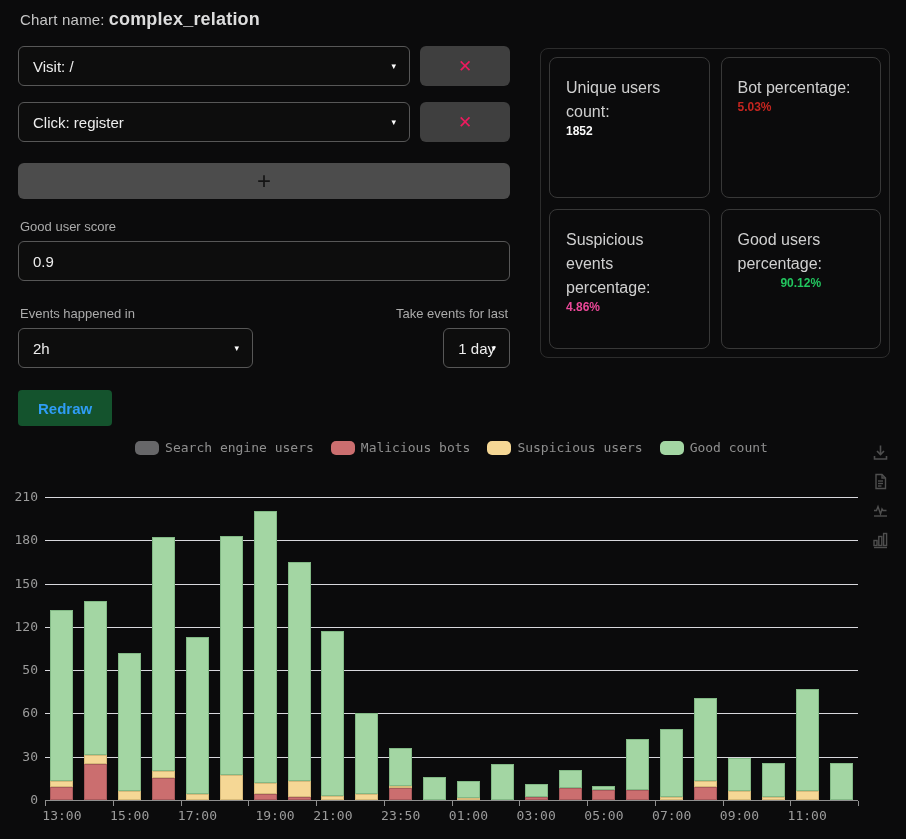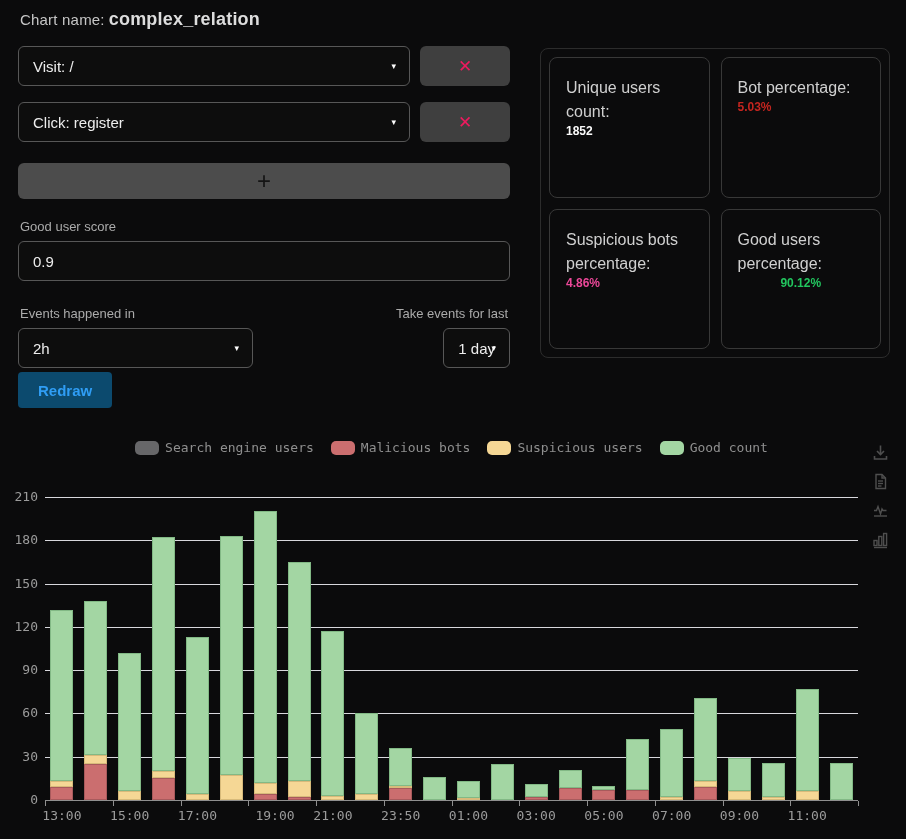--- a/index.html
+++ b/index.html
@@ -16,21 +16,21 @@
   .filter-row .select { flex:1; }
   .x-btn { width:90px; background:#3f3f3f; border:none; border-radius:6px; color:#ed1a5e; font-size:17px; font-weight:400; cursor:pointer; display:flex; align-items:center; justify-content:center; }
   .add-btn { width:100%; height:36px; background:#4c4c4c; border:none; border-radius:6px; color:#141414; font-size:24px; font-weight:300; line-height:0; cursor:pointer; margin-top:5px; }
   .field-label { display:block; color:#ababab; font-size:13px; margin:20px 2px 7px 2px; }
   .text-input { display:block; width:100%; height:40px; background:#0d0d0d; border:1px solid #575757; border-radius:6px; color:#ededed; font-size:15px; padding:0 14px; outline:none; }
   .two-col { display:flex; gap:24px; }
   .two-col .col { display:flex; flex-direction:column; }
   .col-a { width:235px; } .col-b { flex:1;align-items:flex-end; }
   .two-col .field-label { margin-top:25px; }
   .two-col .select { height:40px; }
-  .redraw-btn { margin-top:4px; background:#0c4a6e; color:#2f9df5; font-weight:700; font-size:15px; border:none; border-radius:4px; padding:0 20px; height:36px; cursor:pointer; }
+  .redraw-btn { margin-top:22px; background:#14532d; color:#2f9df5; font-weight:700; font-size:15px; border:none; border-radius:4px; padding:0 20px; height:36px; cursor:pointer; }
 
   .stats-panel { position:absolute; left:540px; top:48px; width:350px; height:310px; border:1px solid #2c2c2c; border-radius:8px; padding:8px; display:grid; grid-template-columns:1fr 1fr; grid-template-rows:1fr 1fr; gap:11px; }
   .stat-card { border:1px solid #383838; border-radius:8px; padding:18px 16px; background:transparent; }
   .stat-label { color:#d0d0d0; font-size:16px; line-height:1.5; }
   .stat-value { font-size:12px; font-weight:700; }
 
   .legend { position:absolute; left:45px; top:440px; width:813px; display:flex; justify-content:center; align-items:center; gap:17px; font-family:"DejaVu Sans Mono",monospace; font-size:13px; color:#8f8f8f; }
   .legend-item { display:flex; align-items:center; gap:6px; cursor:pointer; }
   .swatch { width:24px; height:14px; border-radius:5px; flex:0 0 auto; }
 
@@ -105,21 +105,21 @@
 <div class="stats-panel" id="stats-panel">
     <div class="stat-card">
       <div class="stat-label">Unique users count:</div>
       <div class="stat-value" style="color: rgb(250, 250, 250);">1852</div>
     </div>
     <div class="stat-card">
       <div class="stat-label">Bot percentage:</div>
       <div class="stat-value" style="color: rgb(196, 37, 31);">5.03%</div>
     </div>
     <div class="stat-card">
-      <div class="stat-label">Suspicious bots percentage:</div>
+      <div class="stat-label">Suspicious events percentage:</div>
       <div class="stat-value" style="color: #ec4899;">4.86%</div>
     </div>
     <div class="stat-card">
       <div class="stat-label">Good users percentage:</div>
       <div class="stat-value" style="color: #22c55e; text-align: center;">90.12%</div>
     </div>
   </div>
 
 <div class="legend" id="legend">
     <div class="legend-item">
@@ -174,21 +174,21 @@
 </div>
 
 <div class="chart" id="chart">
     <div class="gridline zero" style="top: 310px;"></div>
     <div class="ylabel" style="top: 303px;">0</div>
     <div class="gridline" style="top: 266.714px;"></div>
     <div class="ylabel" style="top: 259.714px;">30</div>
     <div class="gridline" style="top: 223.429px;"></div>
     <div class="ylabel" style="top: 216.429px;">60</div>
     <div class="gridline" style="top: 180.143px;"></div>
-    <div class="ylabel" style="top: 173.143px;">90</div>
+    <div class="ylabel" style="top: 173.143px;">50</div>
     <div class="gridline" style="top: 136.857px;"></div>
     <div class="ylabel" style="top: 129.857px;">120</div>
     <div class="gridline" style="top: 93.5714px;"></div>
     <div class="ylabel" style="top: 86.5714px;">150</div>
     <div class="gridline" style="top: 50.2857px;"></div>
     <div class="ylabel" style="top: 43.2857px;">180</div>
     <div class="gridline" style="top: 7px;"></div>
     <div class="ylabel" style="top: 0px;">210</div>
     <div class="bars">
       <div class="bar" style="left: 5.4375px; width: 23px;">

